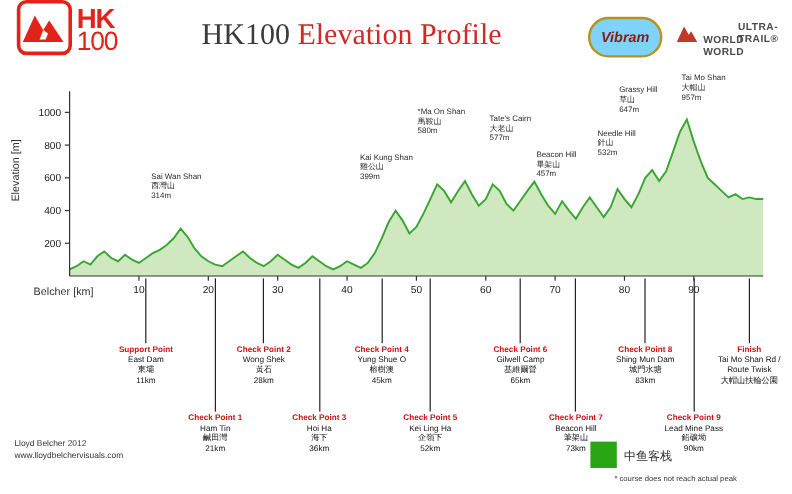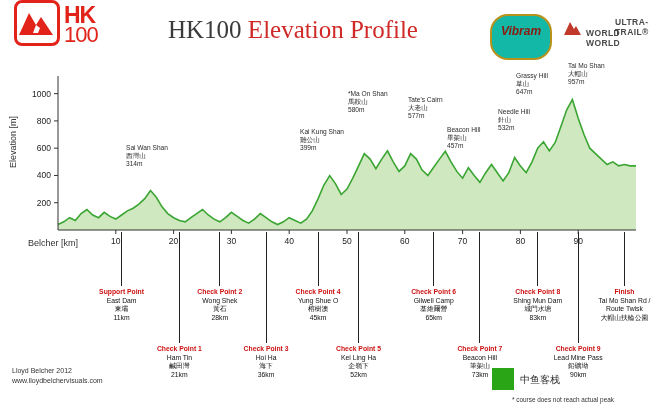--- a/index.html
+++ b/index.html
@@ -12,21 +12,21 @@
   }
   
   .header{position:absolute;left:0;top:0;width:660px;height:62px;}
   .logo{position:absolute;left:14px;top:0;width:112px;height:48px;}
   .logo .lbox{position:absolute;left:0;top:0;width:46px;height:46px;border:3px solid #e2231a;border-radius:8px;background:#fff;box-sizing:border-box;}
   .logo .mtn{position:absolute;left:5px;top:7px;width:34px;height:30px;}
   .logo .hk{position:absolute;left:50px;top:2px;font-size:23px;font-weight:bold;color:#e2231a;letter-spacing:-1px;font-family:"Liberation Sans",sans-serif;}
   .logo .hundred{position:absolute;left:50px;top:22px;font-size:22px;font-weight:normal;color:#e2231a;letter-spacing:-1px;}
   .title{position:absolute;left:168px;top:16px;font-size:25px;color:#3b3b3b;font-family:"Liberation Serif",serif;}
   .title .red{color:#cf2a27;}
-  .vc-logo{position:absolute;left:490px;top:14px;width:62px;height:46px;border-radius:18px;background:#14b8a6;border:2px solid #b9921b;box-sizing:border-box;}
+  .vc-logo{position:absolute;left:490px;top:14px;width:62px;height:34px;border-radius:18px;background:#7dd3fc;border:2px solid #b9921b;box-sizing:border-box;}
   .vc-logo span{display:block;text-align:center;line-height:30px;font-size:12px;font-weight:bold;color:#8c1a10;font-style:italic;}
   .utwt{position:absolute;left:562px;top:16px;width:92px;height:30px;}
   .utwt .mark{position:absolute;left:0;top:3px;width:20px;height:20px;}
   .utwt .t1{position:absolute;left:24px;top:1px;font-size:8.5px;font-weight:bold;color:#4a4a4a;letter-spacing:.4px;padding-left:29px;}
   .utwt .t2{position:absolute;left:24px;top:12px;font-size:8.5px;font-weight:bold;color:#4a4a4a;letter-spacing:.4px;}
 
   
   .chart-wrap{position:absolute;left:0;top:60px;width:660px;height:200px;}
   svg.plot{position:absolute;left:0;top:0;}
   .ylabel{

